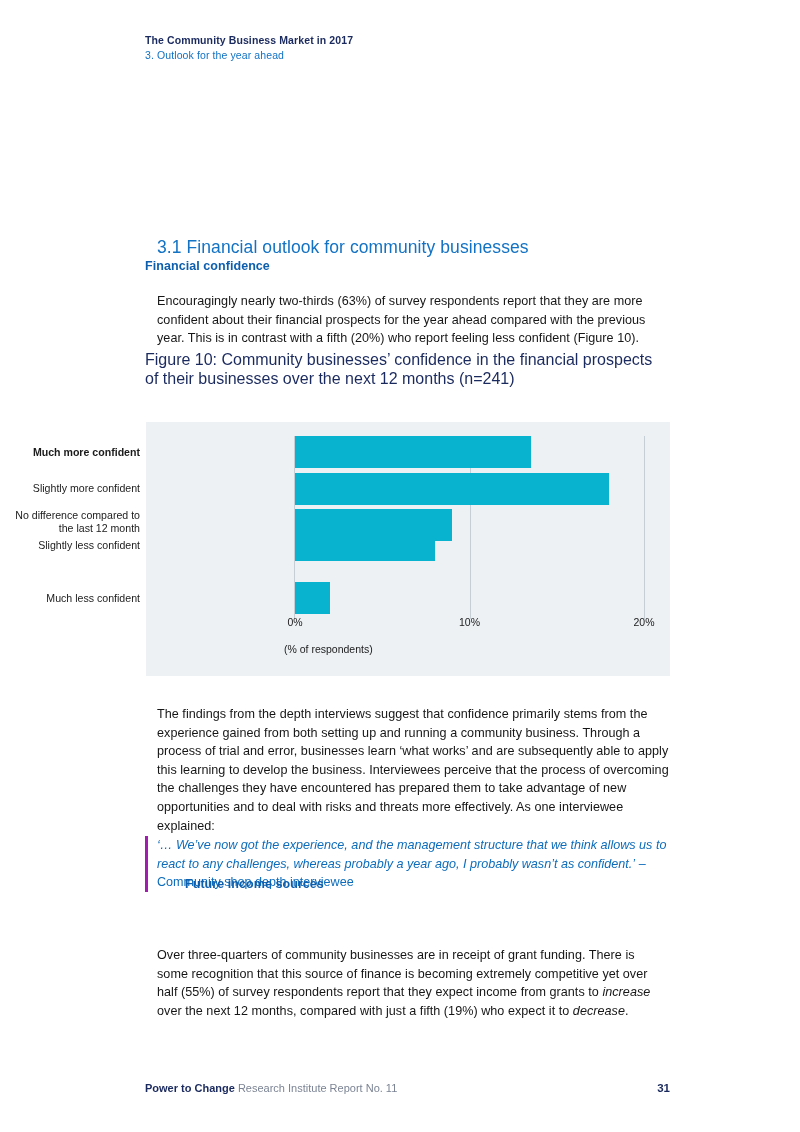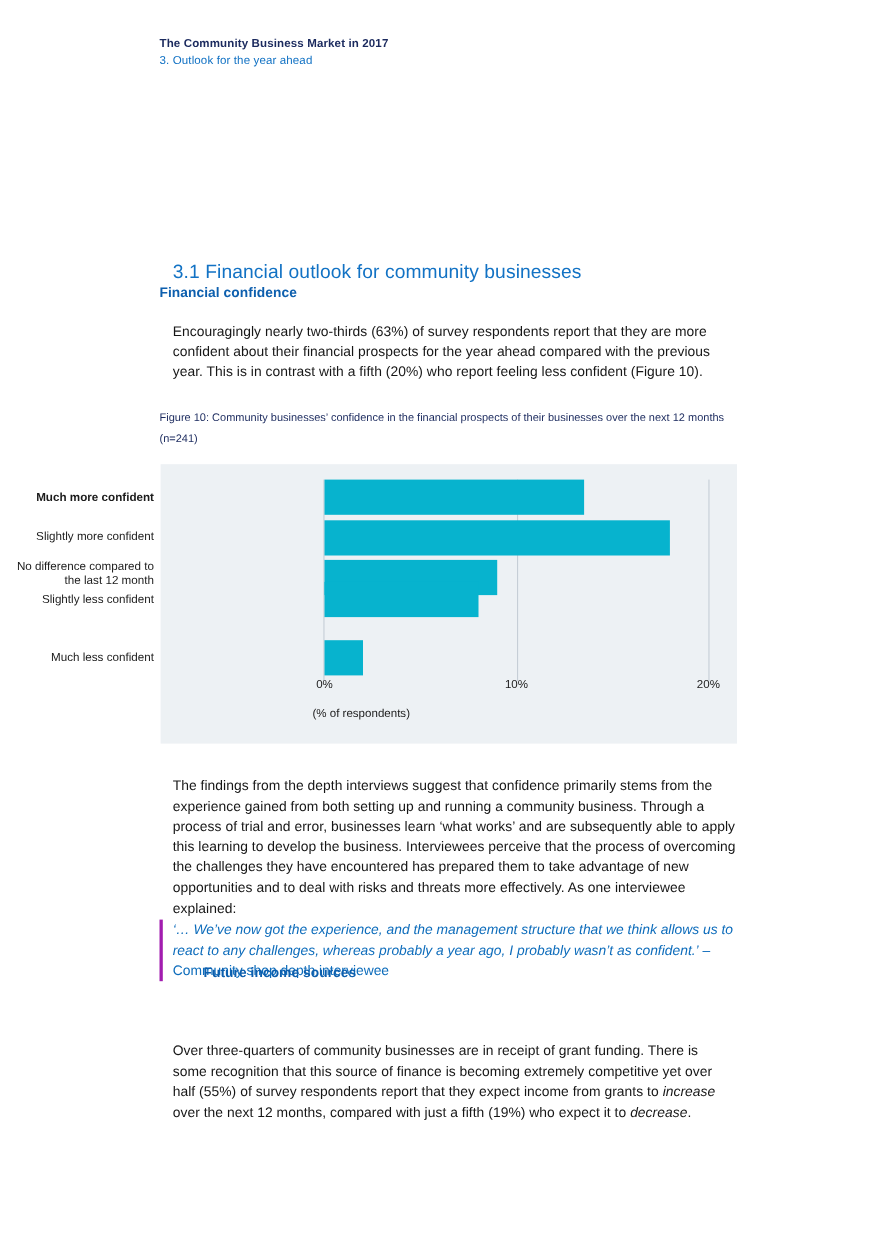--- a/index.html
+++ b/index.html
@@ -66,24 +66,24 @@
     color: #161616;
     letter-spacing: 0.003em;
   }
 
   #fin-conf-head { position: absolute; left: 145px; top: 259px; width: 540px; }
   #fin-conf-para { position: absolute; left: 145px; top: 280px; width: 512px; }
 
   .fig-caption {
     position: absolute;
     left: 145px;
-    top: 371px;
+    top: 350px;
     width: 515px;
     margin: 0;
-    font-size: 10px;
+    font-size: 16px;
     line-height: 19px;
     color: #1b2a5e;
   }
 
   
   .figure {
     position: absolute;
     left: 146px;
     top: 422px;
     width: 524px;
@@ -255,14 +255,18 @@
 
   <p class="body" id="after-fig">The findings from the depth interviews suggest that confidence primarily stems from the experience gained from both setting up and running a community business. Through a process of trial and error, businesses learn ‘what works’ and are subsequently able to apply this learning to develop the business. Interviewees perceive that the process of overcoming the challenges they have encountered has prepared them to take advantage of new opportunities and to deal with risks and threats more effectively. As one interviewee explained:</p>
 
   <div class="quote">
     <span class="q-text">‘… We’ve now got the experience, and the management structure that we think allows us to react to any challenges, whereas probably a year ago, I probably wasn’t as confident.’</span><span class="q-attr"> – Community shop depth interviewee</span>
   </div>
 
   <div class="subhead" id="future-head">Future income sources</div>
   <p class="body" id="future-para"><span>Over three-quarters of community businesses are in receipt of grant funding. There is some recognition that this source of finance is becoming extremely competitive yet over half (55%) of survey respondents report that they expect income from grants to </span><em>increase</em><span> over the next 12 months, compared with just a fifth (19%) who expect it to </span><em>decrease</em><span>.</span></p>
 
+  <div class="footer">
+    <span class="brand">Power to Change</span><span> Research Institute Report No. 11</span>
+    <span class="pageno">31</span>
+  </div>
 
 </div>
 
 </body></html>

